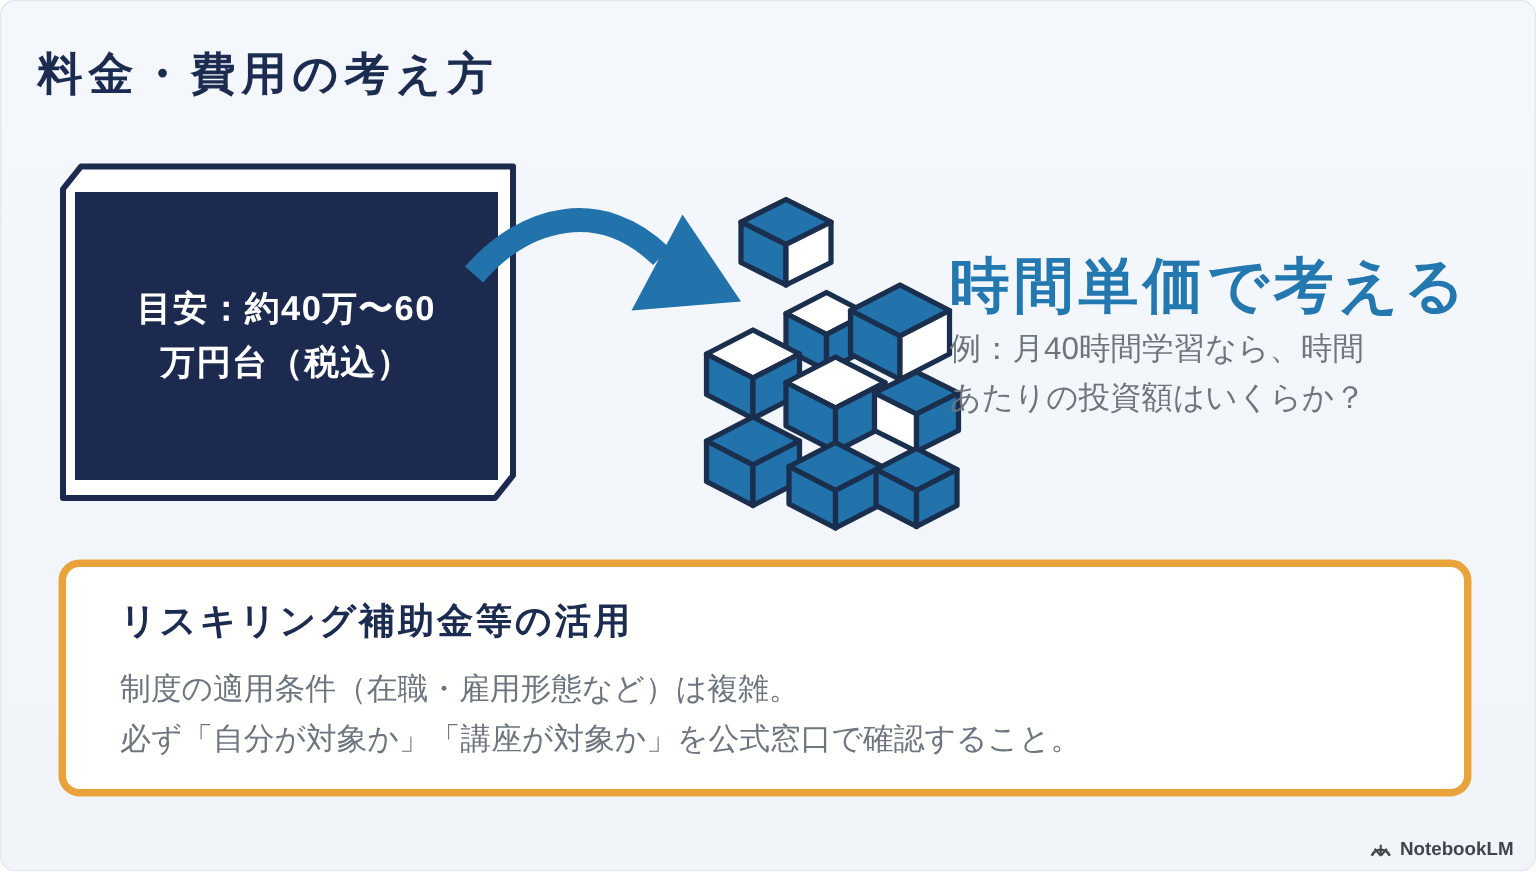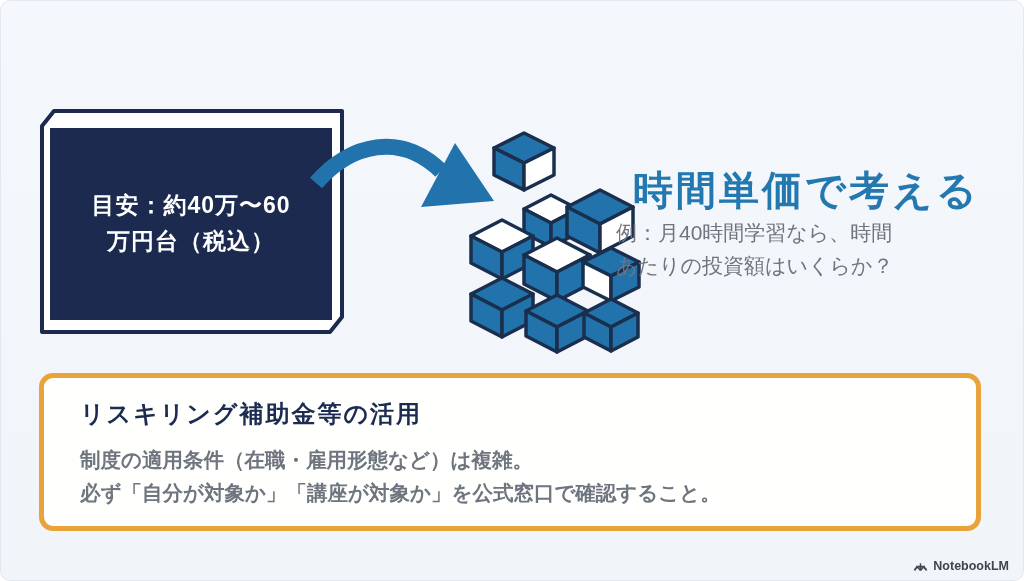--- a/index.html
+++ b/index.html
@@ -21,46 +21,46 @@
     position:absolute;left:49px;top:127px;width:282px;height:192px;
     display:flex;align-items:center;justify-content:center;text-align:center;
     color:#ffffff;font-size:23px;font-weight:700;line-height:1.55;
     white-space:pre-line;letter-spacing:1px;
   }
   .right-heading{
     position:absolute;left:632px;top:162px;
     font-size:40px;font-weight:800;letter-spacing:3px;color:#2478b0;
   }
   .right-body{
-    position:absolute;left:615px;top:216px;width:370px;
+    position:absolute;left:632px;top:216px;width:370px;
     font-size:21px;color:#6e757e;line-height:1.55;white-space:pre-line;
   }
   .note-box{
     position:absolute;left:38px;top:372px;width:942px;height:158px;
     box-sizing:border-box;background:#fffffe;
     border:5px solid #e9a33b;border-radius:14px;
     padding:20px 36px 0 36px;
   }
   .note-title{font-size:24px;font-weight:800;color:#1c2c50;letter-spacing:2px;}
   .note-body{
     margin-top:13px;font-size:20.5px;color:#6e757e;line-height:1.62;
     white-space:pre-line;
-    font-weight:bold;
   }
   .footer{
     position:absolute;right:14px;bottom:7px;
     display:flex;align-items:center;gap:5px;
     font-size:12.5px;font-weight:600;color:#3f454d;margin-top:46px;
   }
 </style>
 </head>
 <body>
 
 <div class="slide">
 
+  <div class="slide-title">料金・費用の考え方</div>
 
   <svg class="graphics" width="1024" height="581" viewBox="0 0 1024 581" aria-hidden="true">
 
     <g>
       <path d="M 53,110 L 341,110 L 341,316 L 329,331 L 41,331 L 41,125 Z" fill="#ffffff" stroke="#1b2a4e" stroke-width="4" stroke-linejoin="round"></path>
       <rect x="49" y="127" width="282" height="192" fill="#1b2a4e"></rect>
     </g>
 
     <g>
       <path d="M 315,182 C 350,142 400,131 440,170" fill="none" stroke="#2273ab" stroke-width="16"></path>

